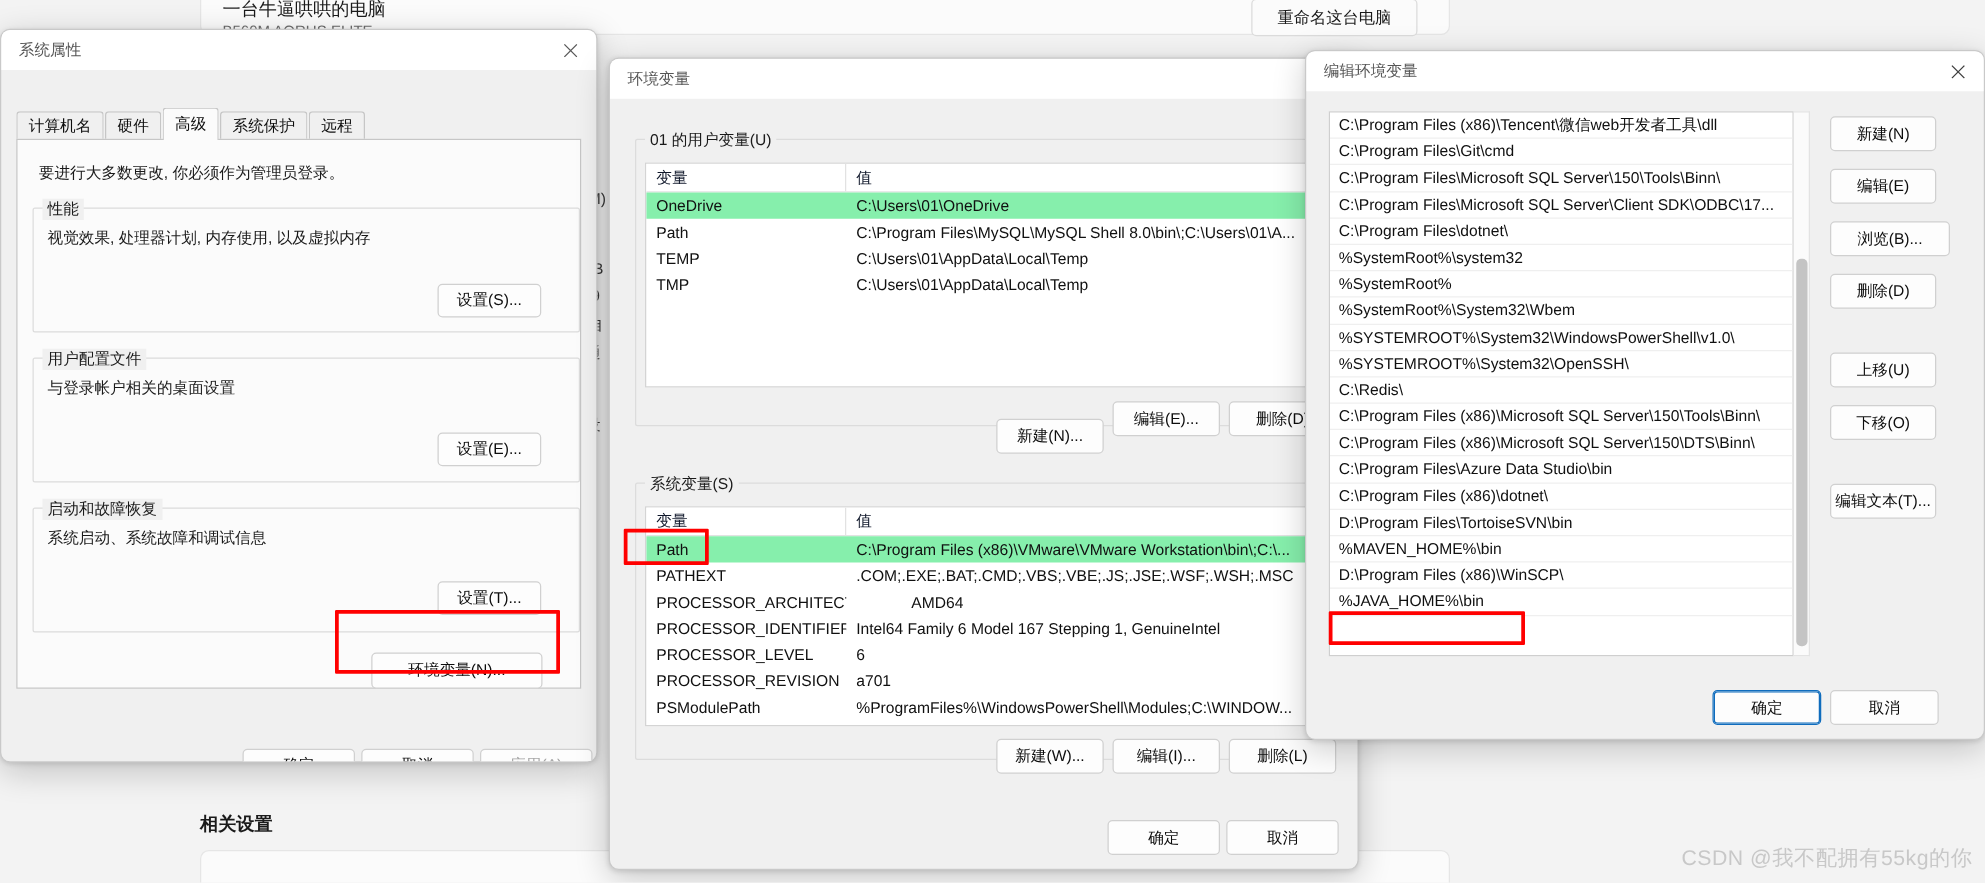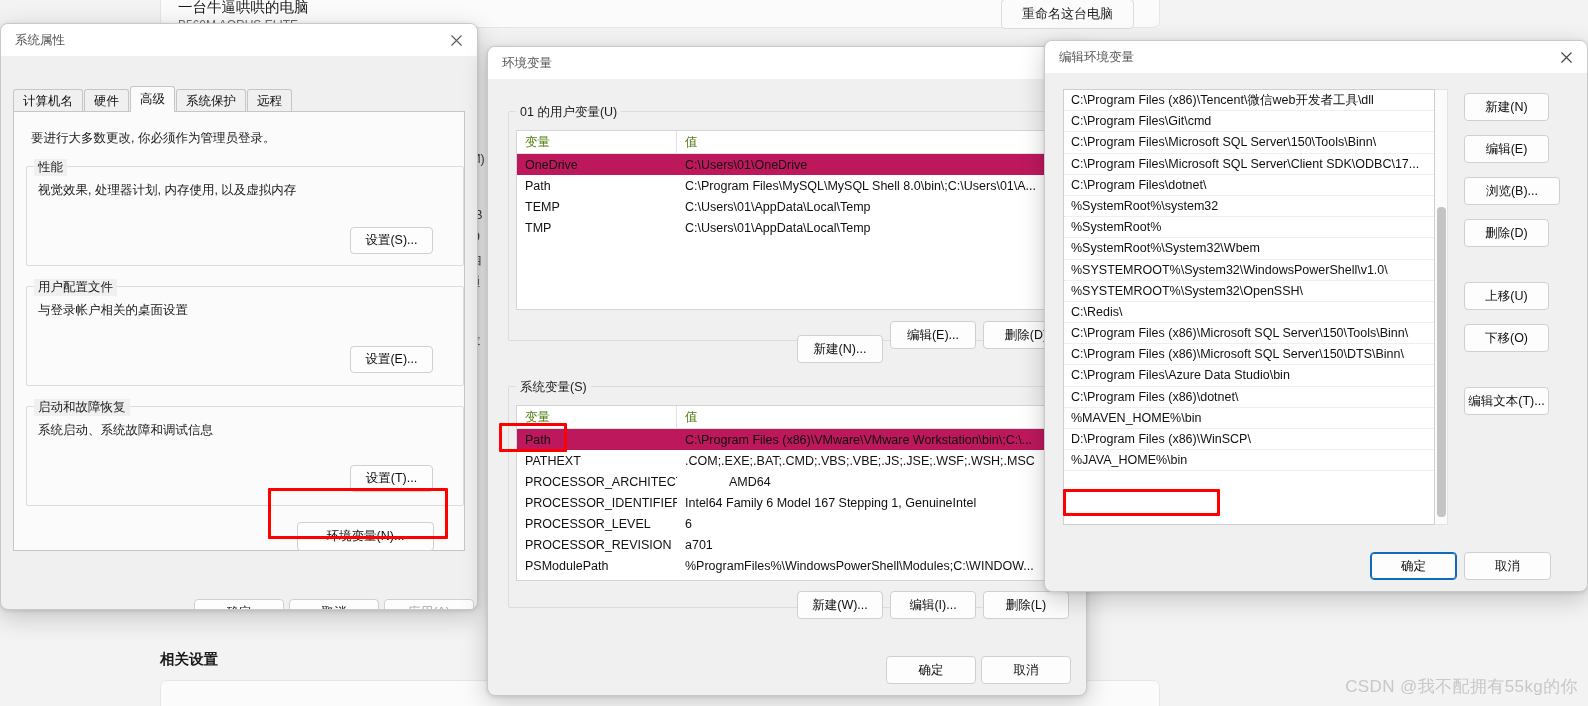--- a/index.html
+++ b/index.html
@@ -110,27 +110,27 @@
 
   
   .envtable {
     position:absolute; background:#ffffff; border:1px solid #d4d4d4;
     overflow:hidden;
   }
   .envtable .thead {
     display:flex; height:23px; border-bottom:1px solid #e2e2e2; background:#ffffff;
   }
   .envtable .th {
-    font-size:12.5px; color:#4d7c0f; display:flex; align-items:center;
+    font-size:12.5px; color:#0f172a; display:flex; align-items:center;
     padding-left:8px; border-right:1px solid #e2e2e2; height:100%;
   }
   .envtable .row {
     display:flex; height:21px; align-items:center; font-size:12.5px; color:#101010;
   }
-  .envtable .row.sel { background:#be185d; }
+  .envtable .row.sel { background:#86efac; }
   .envtable .cellname {
     padding-left:8px; overflow:hidden; white-space:nowrap; text-overflow:clip;
   }
   .envtable .cellval {
     padding-left:8px; overflow:hidden; white-space:nowrap;
   }
 
   
   #path-list {
     position:absolute; left:1063px; top:89px; width:372px; height:436px;
@@ -342,20 +342,21 @@
     <div class="path-row">%SystemRoot%\system32</div>
     <div class="path-row">%SystemRoot%</div>
     <div class="path-row">%SystemRoot%\System32\Wbem</div>
     <div class="path-row">%SYSTEMROOT%\System32\WindowsPowerShell\v1.0\</div>
     <div class="path-row">%SYSTEMROOT%\System32\OpenSSH\</div>
     <div class="path-row">C:\Redis\</div>
     <div class="path-row">C:\Program Files (x86)\Microsoft SQL Server\150\Tools\Binn\</div>
     <div class="path-row">C:\Program Files (x86)\Microsoft SQL Server\150\DTS\Binn\</div>
     <div class="path-row">C:\Program Files\Azure Data Studio\bin</div>
     <div class="path-row">C:\Program Files (x86)\dotnet\</div>
+    <div class="path-row">D:\Program Files\TortoiseSVN\bin</div>
     <div class="path-row">%MAVEN_HOME%\bin</div>
     <div class="path-row">D:\Program Files (x86)\WinSCP\</div>
     <div class="path-row">%JAVA_HOME%\bin</div>
   </div>
 <div id="path-scroll-track"></div>
 <div id="path-scroll-thumb"></div>
 
 <div class="btn" style="position:absolute; left:1464px; top:93px; width:85px; height:28px;">新建(N)</div>
 <div class="btn" style="position:absolute; left:1464px; top:135px; width:85px; height:28px;">编辑(E)</div>
 <div class="btn" style="position:absolute; left:1464px; top:177px; width:96px; height:28px;">浏览(B)...</div>

